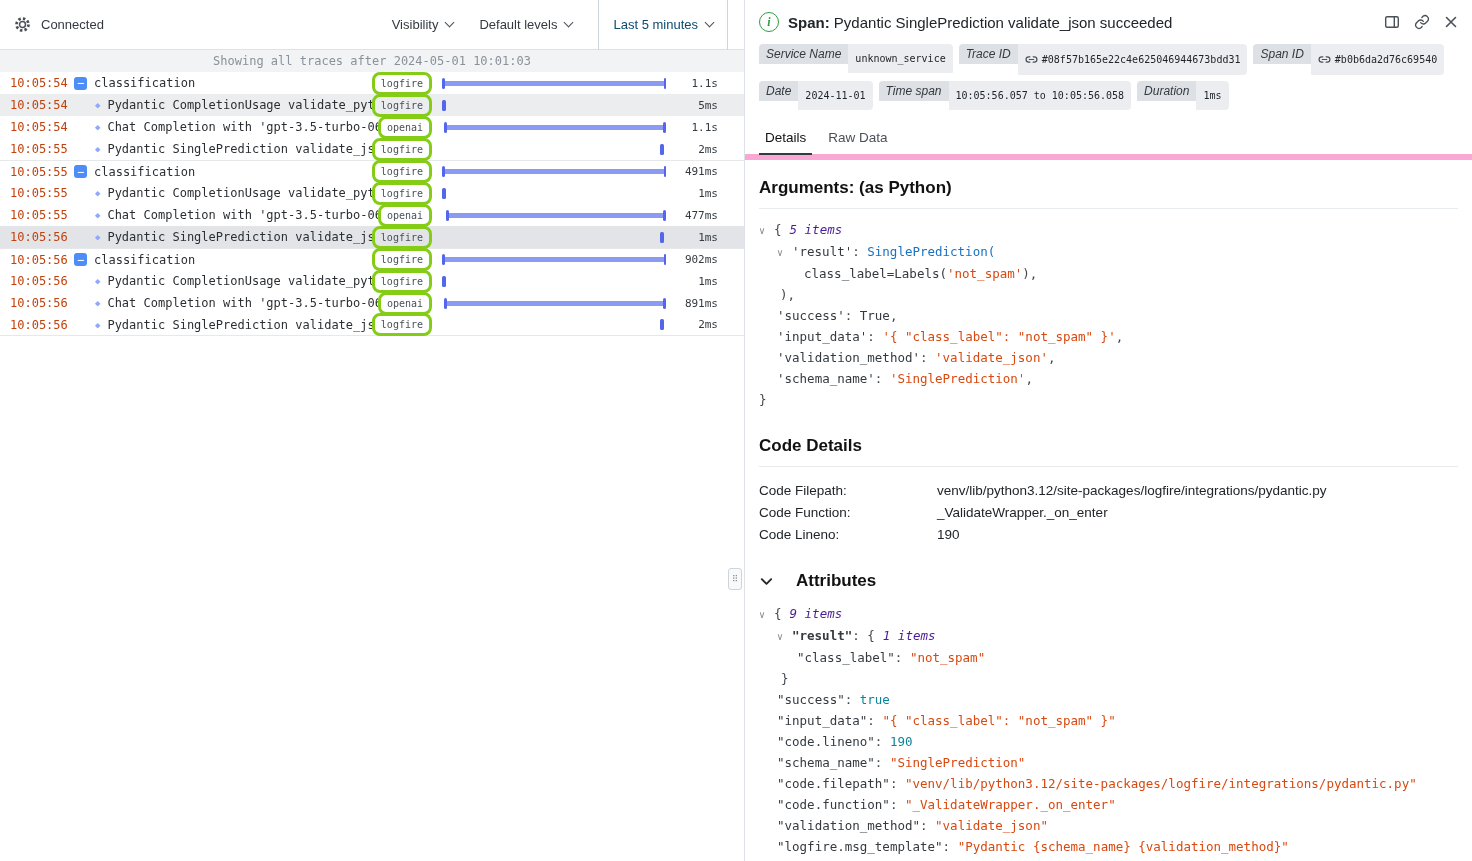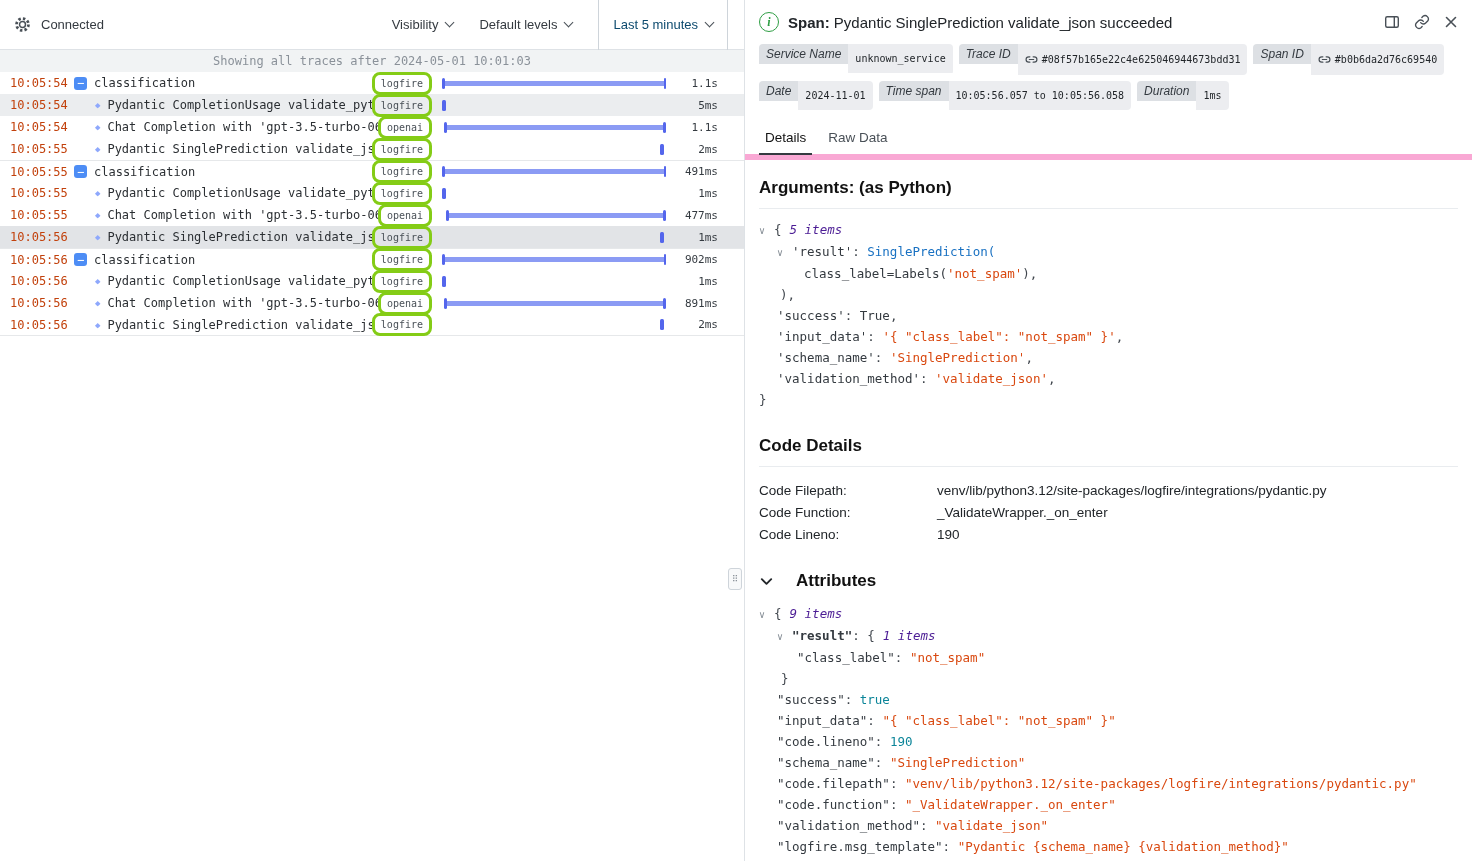--- a/index.html
+++ b/index.html
@@ -335,22 +335,22 @@
     <div class="section-h">Arguments: (as Python)</div>
     <hr class="rule">
 
     <div class="code">
       <div class="cl"><span class="chev">∨</span><span class="pn">{</span><span class="it">5 items</span></div>
       <div class="cl pl1"><span class="chev">∨</span><span class="k">'result'</span><span class="pn">: </span><span class="cls">SinglePrediction(</span></div>
       <div class="cl pl2"><span class="k">class_label=Labels(</span><span class="s">'not_spam'</span><span class="pn">),</span></div>
       <div class="cl pl1b"><span class="pn">),</span></div>
       <div class="cl pl1"><span class="k">'success'</span><span class="pn">: </span><span class="k">True</span><span class="pn">,</span></div>
       <div class="cl pl1"><span class="k">'input_data'</span><span class="pn">: </span><span class="s">'{ "class_label": "not_spam" }'</span><span class="pn">,</span></div>
+      <div class="cl pl1"><span class="k">'validation_method'</span><span class="pn">: </span><span class="s">'validate_json'</span><span class="pn">,</span></div>
       <div class="cl pl1"><span class="k">'schema_name'</span><span class="pn">: </span><span class="s">'SinglePrediction'</span><span class="pn">,</span></div>
-      <div class="cl pl1"><span class="k">'validation_method'</span><span class="pn">: </span><span class="s">'validate_json'</span><span class="pn">,</span></div>
       <div class="cl"><span class="pn">}</span></div>
     </div>
 
     <div class="section-h" style="margin-top:26px;">Code Details</div>
     <hr class="rule">
 
     <div class="kv">
       <div class="kvrow">
         <span class="kvlabel">Code Filepath:</span>
         <span class="kvval">venv/lib/python3.12/site-packages/logfire/integrations/pydantic.py</span>

